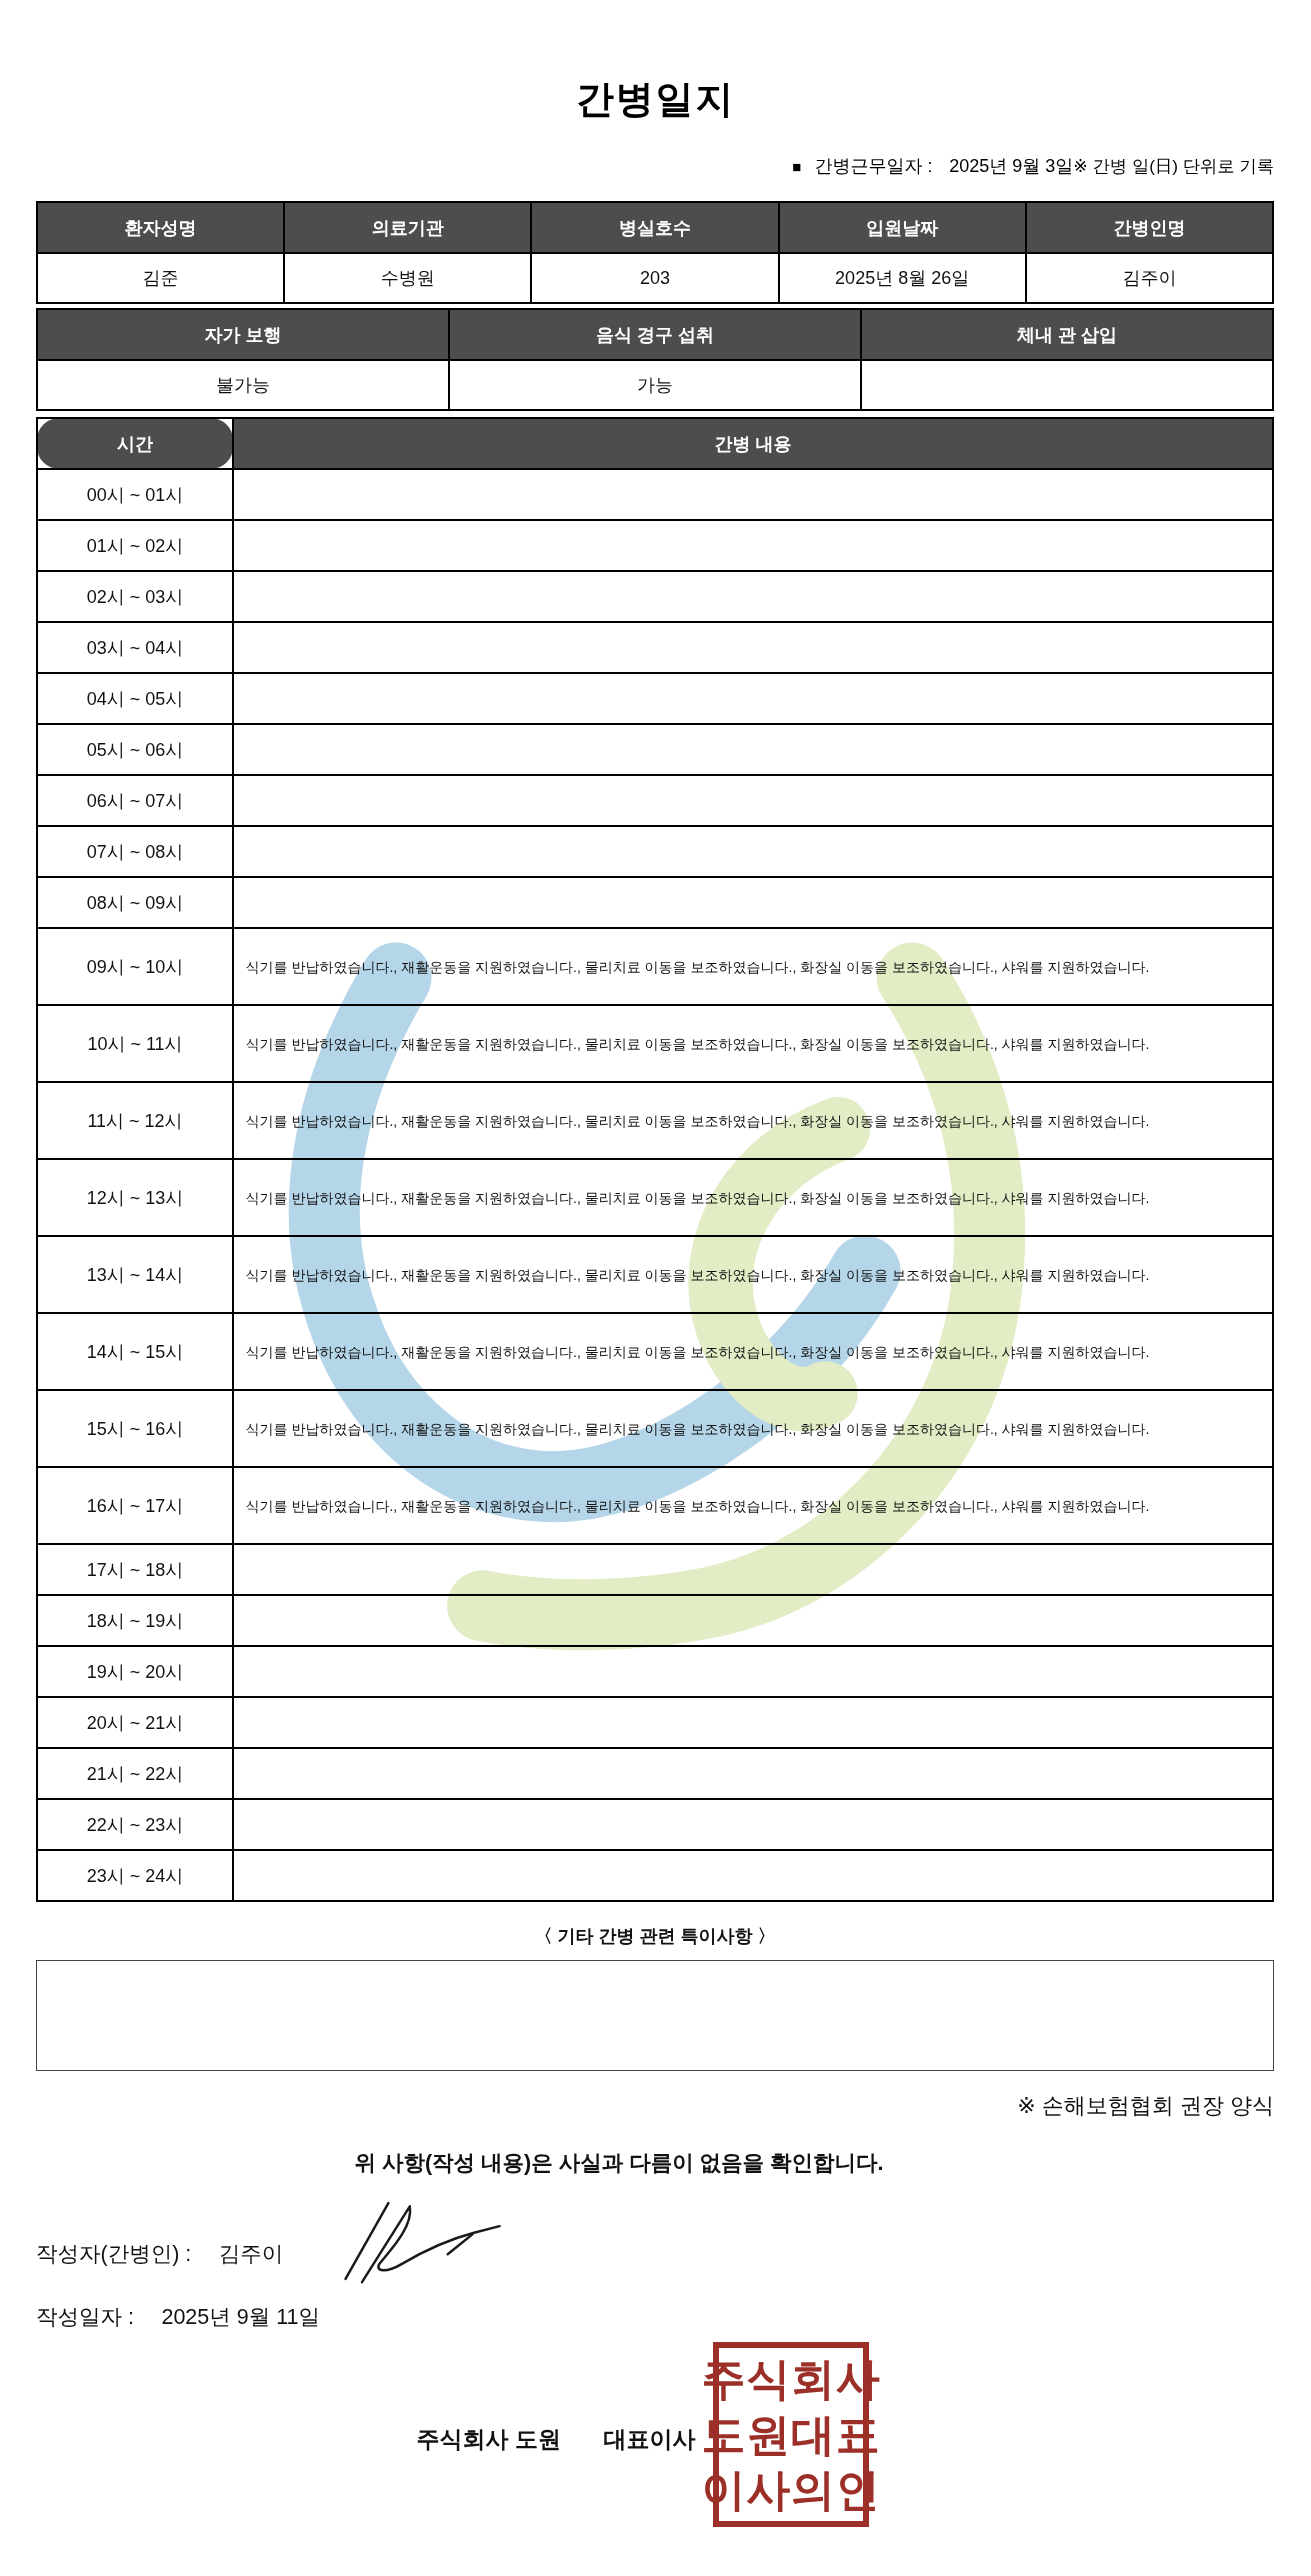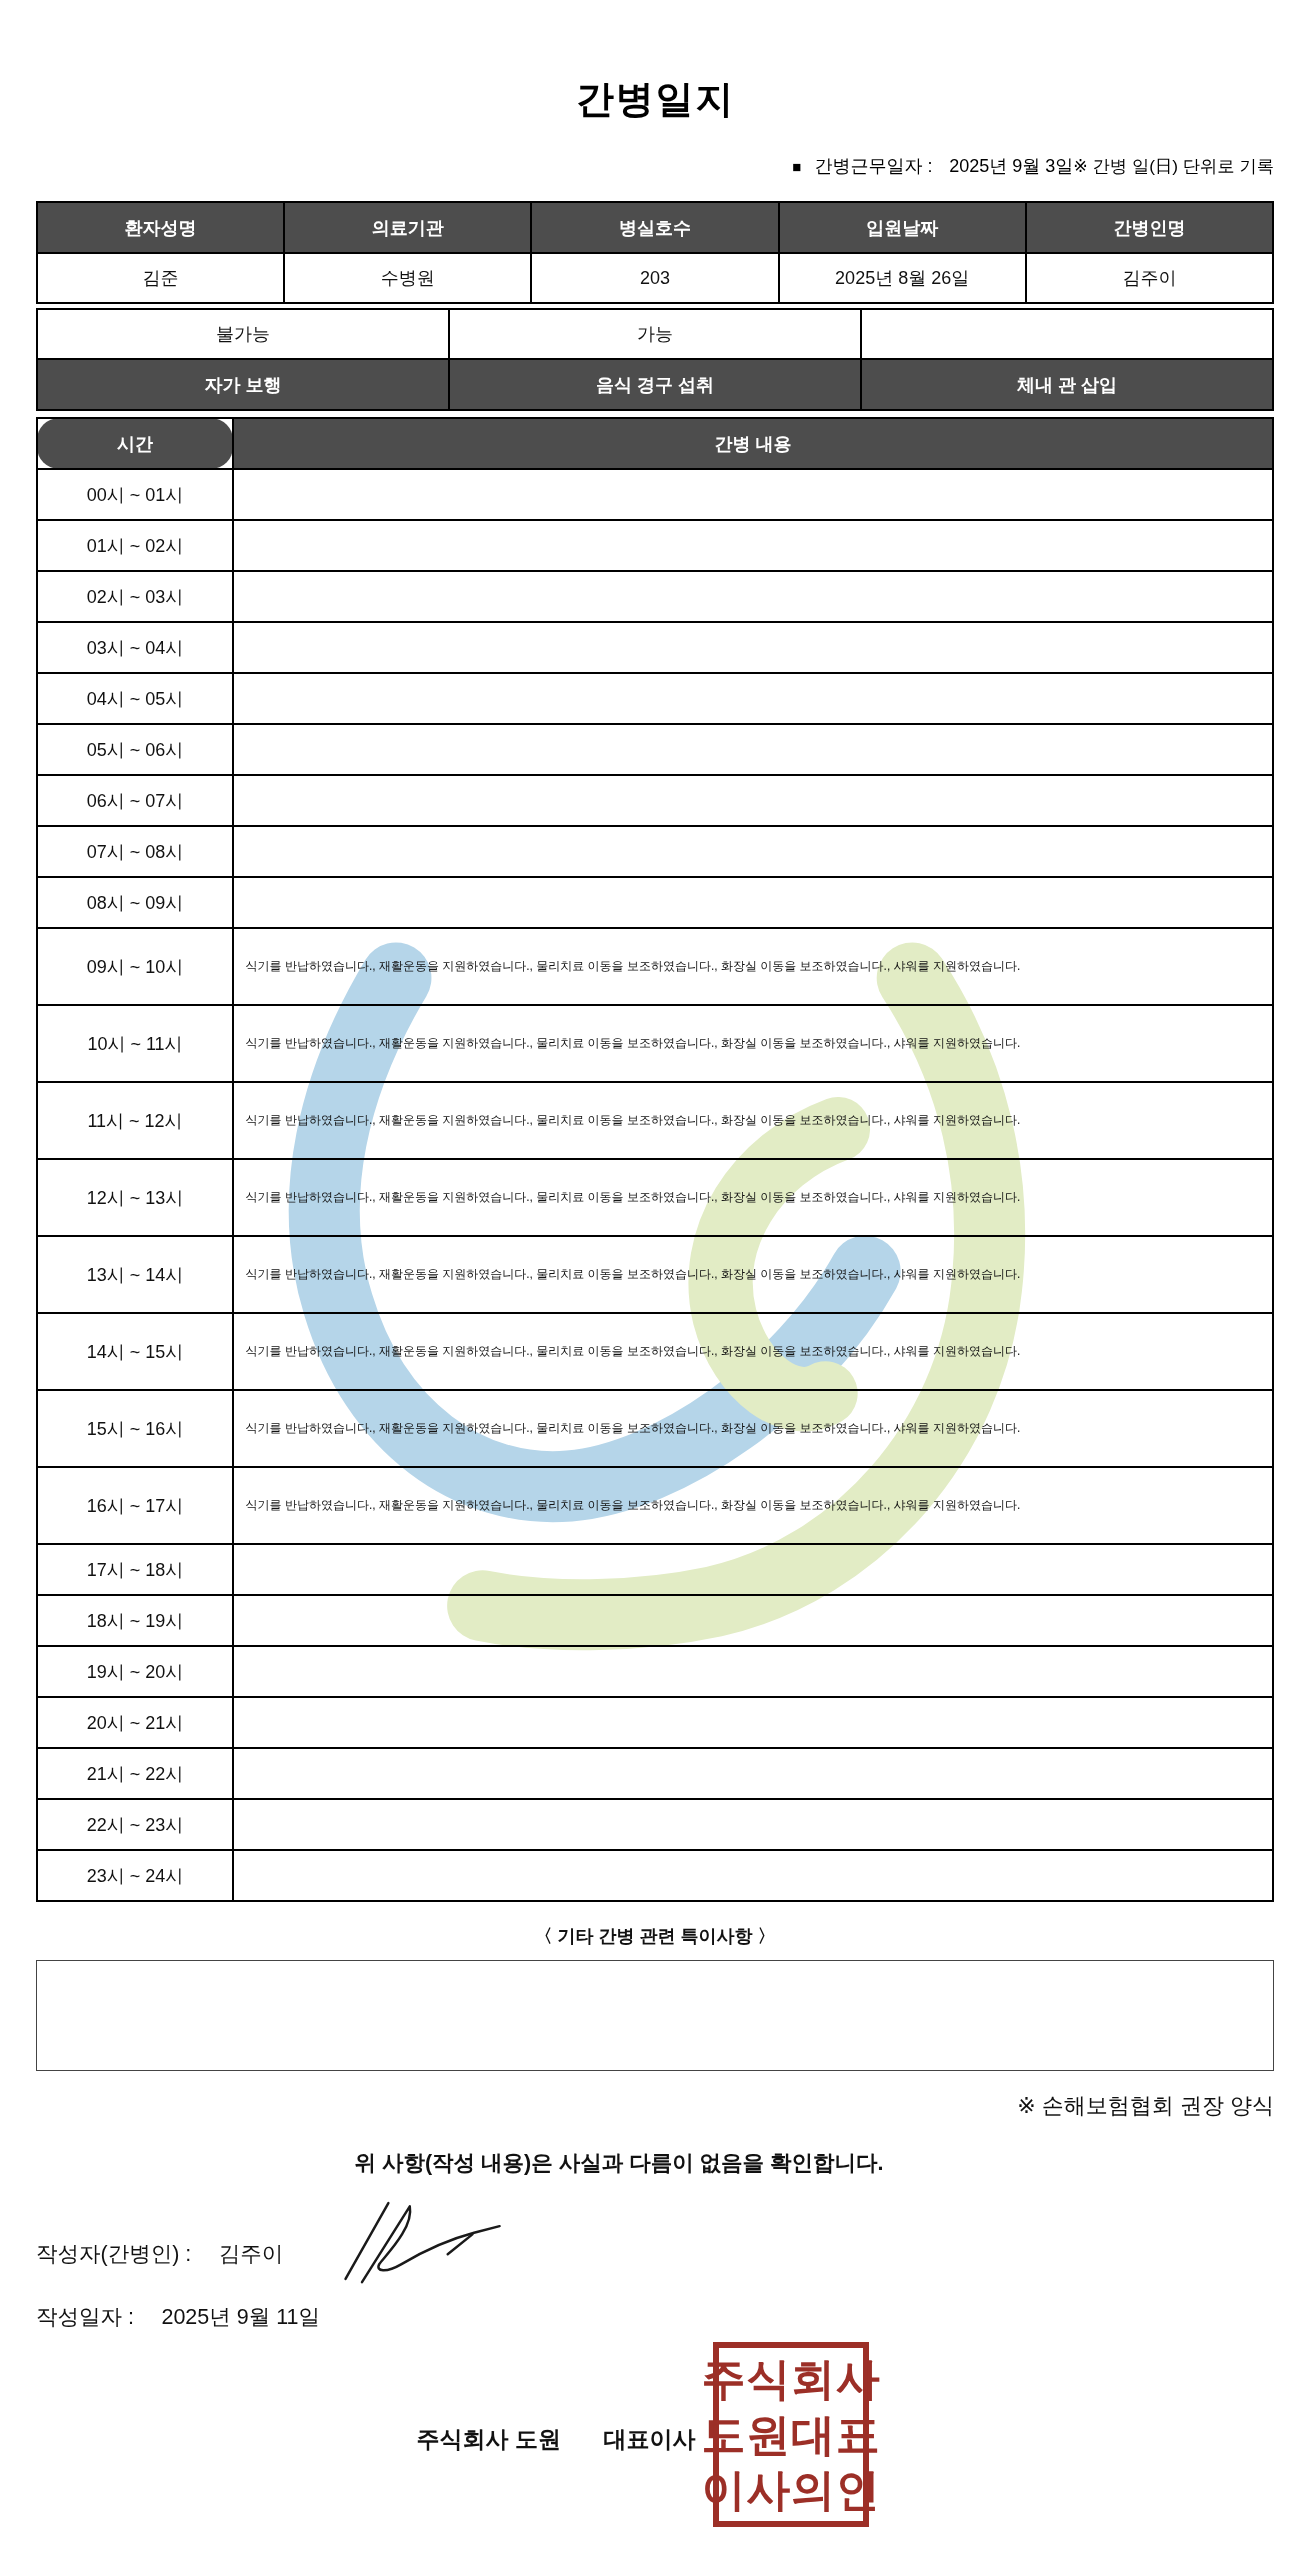--- a/index.html
+++ b/index.html
@@ -34,21 +34,21 @@
   table.t th{background:var(--header-bg);color:#fff;font-weight:700;height:51px;}
   table.t td{height:50px;}
 
   #info-table{top:201px;}
   #status-table{top:308px;}
   #timelog-table{top:417px;}
 
   #timelog-table td.time{width:248px;}
   #timelog-table tr{height:51px;}
   #timelog-table tr.tall{height:77px;}
-  #timelog-table td.content{text-align:left;padding:6.6px 11.6px;font-size:12px;line-height:21px;
+  #timelog-table td.content{text-align:left;padding:6.6px 11.6px;font-size:14px;line-height:28px;
     word-break:keep-all;}
 
   .misc-title{position:absolute;left:36px;top:1924px;width:1238px;text-align:center;
     font-size:18px;font-weight:700;}
   .misc-box{position:absolute;left:36px;top:1960px;width:1238px;height:111px;
     border:1.7px solid #444;background:#fff;}
   .form-note{position:absolute;left:36px;top:2091px;width:1238px;text-align:right;font-size:22px;}
 
   .confirm{position:absolute;left:0;top:2148px;width:1238px;text-align:center;
     font-size:21.5px;font-weight:700;}
@@ -108,28 +108,28 @@
         <td>203</td>
         <td>2025년 8월 26일</td>
         <td>김주이</td>
       </tr>
     </tbody>
       </table>
 
     <table class="t" id="status-table">
       <tbody>
           <tr>
+        <th>자가 보행</th>
+        <th>음식 경구 섭취</th>
+        <th>체내 관 삽입</th>
+      </tr>
+      <tr>
         <td>불가능</td>
         <td>가능</td>
         <td></td>
-      </tr>
-      <tr>
-        <th>자가 보행</th>
-        <th>음식 경구 섭취</th>
-        <th>체내 관 삽입</th>
       </tr>
     </tbody>
       </table>
 
     <table class="t" id="timelog-table">
       <thead>
         <tr>
           <th style="width:196px;border-radius:22px;">시간</th>
           <th>간병 내용</th>
         </tr>

